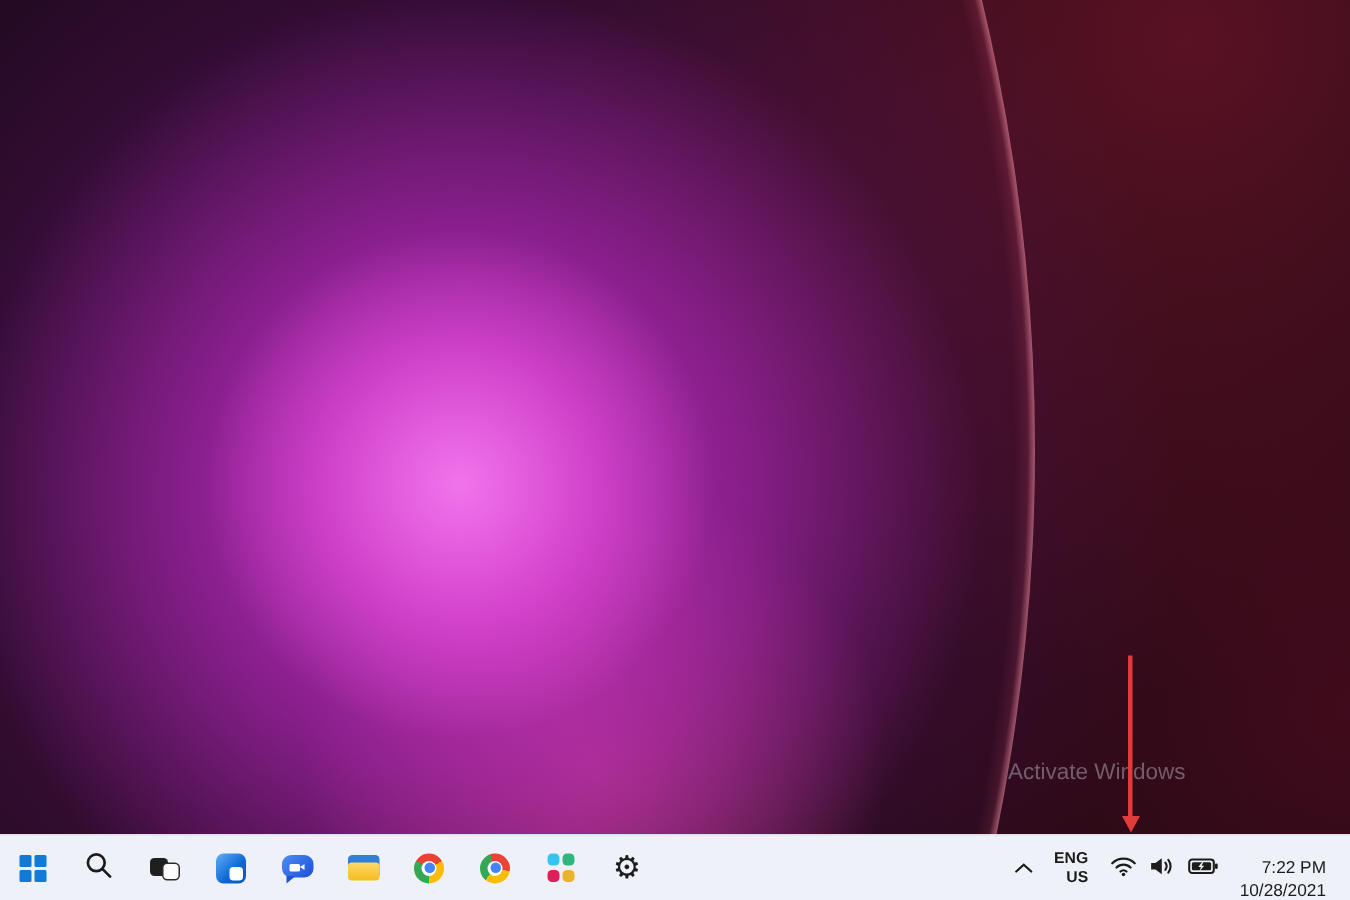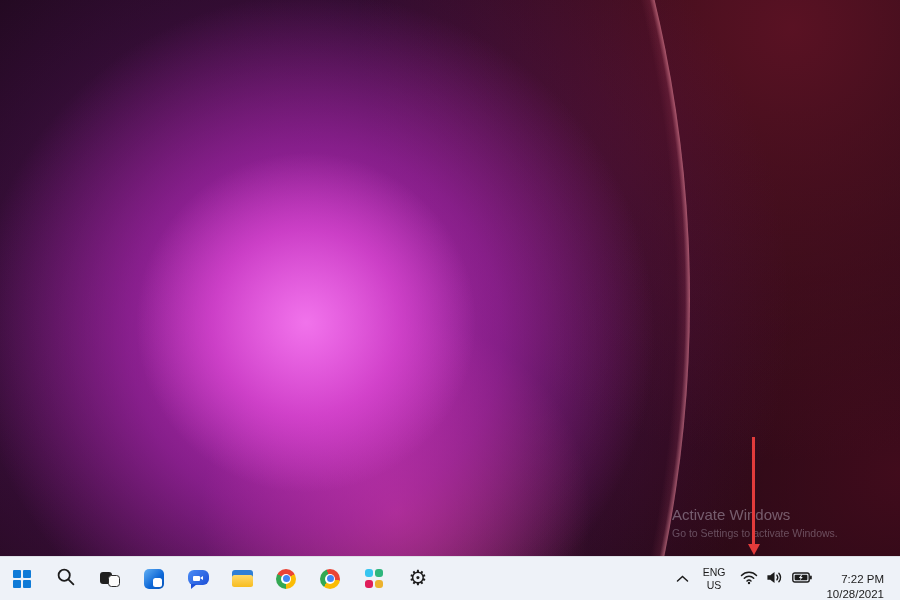--- a/index.html
+++ b/index.html
@@ -81,35 +81,34 @@
   .slack i:nth-child(1){background:#36c5f0;}
   .slack i:nth-child(2){background:#2eb67d;}
   .slack i:nth-child(3){background:#e01e5a;}
   .slack i:nth-child(4){background:#ecb22e;}
   
   .gear{font-size:21px;line-height:1;color:#1d1d1d;font-family:"DejaVu Sans",sans-serif;}
   
   .tray{display:flex;align-items:center;padding-right:6px;}
   .tray-btn{height:40px;border:none;background:transparent;border-radius:6px;cursor:pointer;
     display:flex;align-items:center;justify-content:center;padding:0 6px;color:#1b1b1b;}
-  .lang{display:flex;flex-direction:column;align-items:center;font-size:10.5px;line-height:1.2;color:#1b1b1b;padding:0 8px;}
+  .lang{display:flex;flex-direction:column;align-items:flex-end;font-size:10.5px;line-height:1.2;color:#1b1b1b;padding:0 8px;font-weight:bold;}
   .quick{display:flex;align-items:center;gap:8px;padding:0 7px;}
   .clock{display:flex;flex-direction:column;align-items:flex-end;font-size:11.5px;line-height:1.3;color:#1b1b1b;padding:16px 10px 0 7px;}
   svg .stroke{stroke:#1c1c1c;stroke-width:1.5;fill:none;stroke-linecap:round;}
 </style>
 </head>
 <body>
 
 <div id="screen">
 
   <div class="desktop">
     <div class="bloom-ring"></div>
     <div class="watermark">
       <div class="l1">Activate Windows</div>
-      <div class="l2">Go to Settings to activate Windows.</div>
     </div>
   </div>
 
   <div class="annotation-arrow">
     <div class="arrow-line"></div>
     <div class="arrow-head"></div>
   </div>
 
   <div class="taskbar">
 

